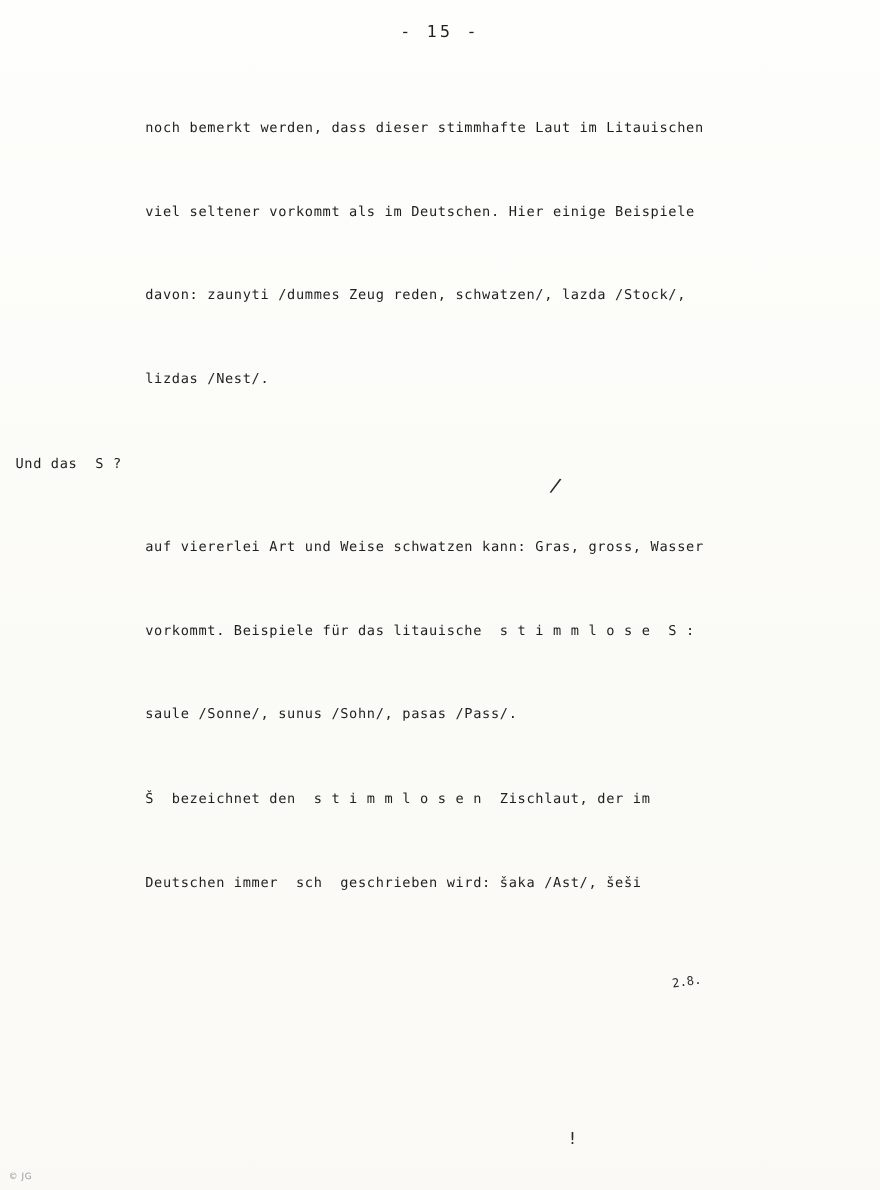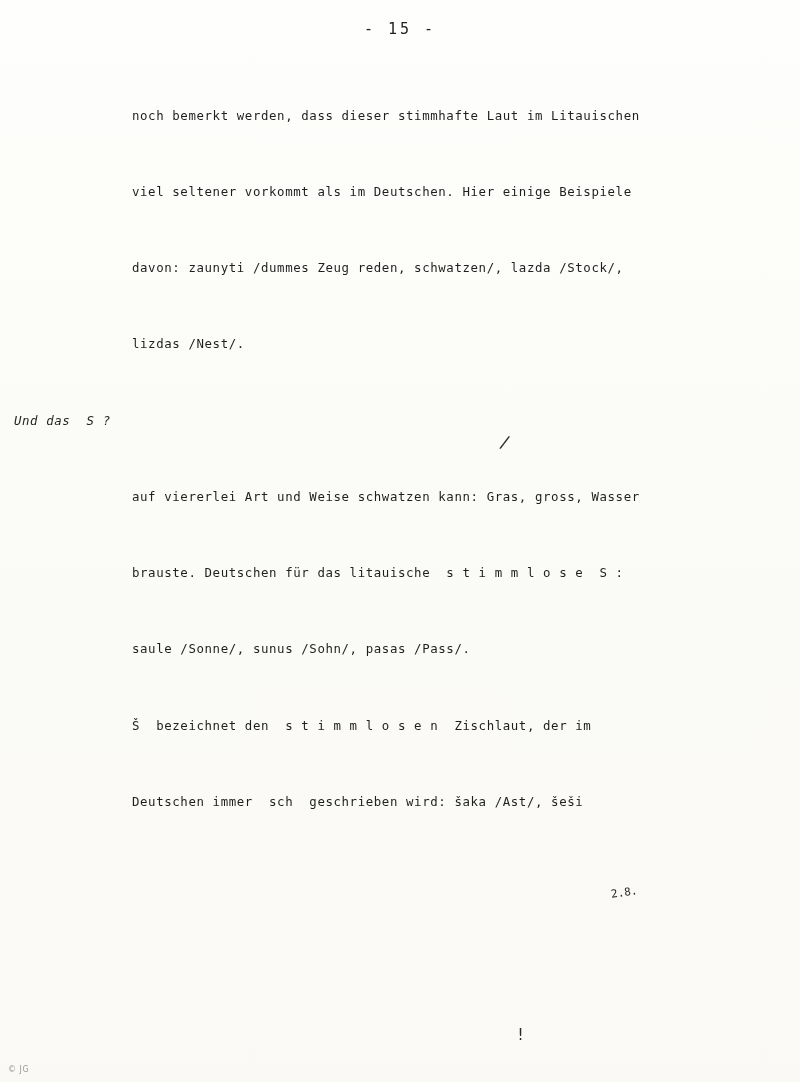--- a/index.html
+++ b/index.html
@@ -47,21 +47,20 @@
   .line {
     display: block;
     min-height: 25.4px;
     white-space: pre;
   }
   .indent {
     padding-left: 118px;
   }
   .flush {
     padding-left: 0;
-    font-style: italic;
   }
   .corner-mark {
     position: absolute;
     left: 8px;
     bottom: 8px;
     font-family: "DejaVu Sans", sans-serif;
     font-size: 8px;
     color: #9a9a9a;
     letter-spacing: 0.5px;
   }
@@ -96,21 +95,21 @@
 
   <div class="page-number">-  15  -</div>
 
   <div class="body-text">
     <span class="line indent">noch bemerkt werden, dass dieser stimmhafte Laut im Litauischen</span>
     <span class="line indent">viel seltener vorkommt als im Deutschen. Hier einige Beispiele</span>
     <span class="line indent">davon: zaunyti /dummes Zeug reden, schwatzen/, lazda /Stock/,</span>
     <span class="line indent">lizdas /Nest/.</span>
     <span class="line flush">Und das  S ?</span>
     <span class="line indent">auf viererlei Art und Weise schwatzen kann: Gras, gross, Wasser</span>
-    <span class="line indent">brauste. Deutschen für das litauische  s t i m m l o s e  S :</span>
+    <span class="line indent">vorkommt. Beispiele für das litauische  s t i m m l o s e  S :</span>
     <span class="line indent">saule /Sonne/, sunus /Sohn/, pasas /Pass/.</span>
     <span class="line indent">Š  bezeichnet den  s t i m m l o s e n  Zischlaut, der im</span>
     <span class="line indent">Deutschen immer  sch  geschrieben wird: šaka /Ast/, šeši</span>
     
     
     
     
     
     
     

